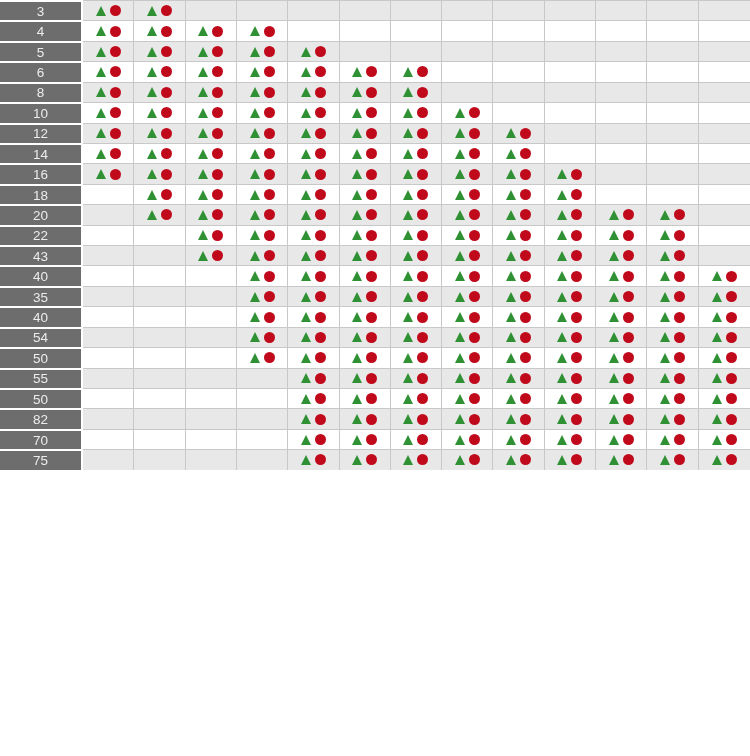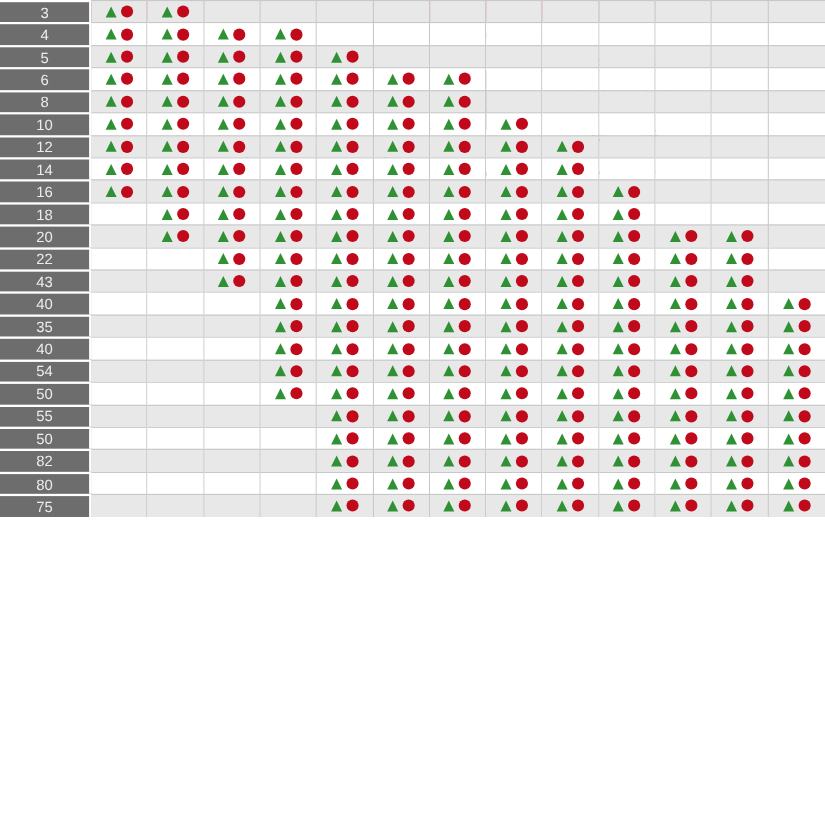--- a/index.html
+++ b/index.html
@@ -1131,21 +1131,21 @@
       <div class="m-cell">
         <span class="tri"></span>
         <span class="dot"></span>
       </div>
       <div class="m-cell">
         <span class="tri"></span>
         <span class="dot"></span>
       </div>
     </div>
     <div class="grid-row m-row odd">
-      <div class="m-label">80</div>
+      <div class="m-label">70</div>
       <div class="m-cell"></div>
       <div class="m-cell"></div>
       <div class="m-cell"></div>
       <div class="m-cell"></div>
       <div class="m-cell">
         <span class="tri"></span>
         <span class="dot"></span>
       </div>
       <div class="m-cell">
         <span class="tri"></span>

